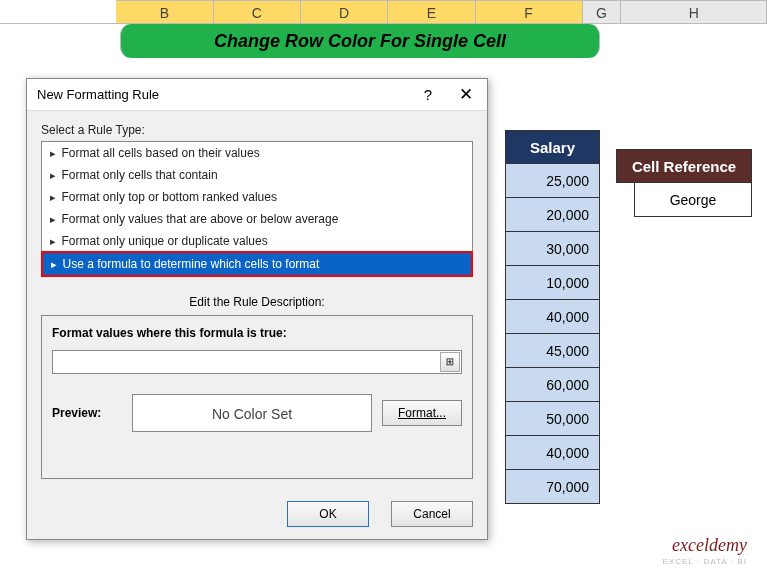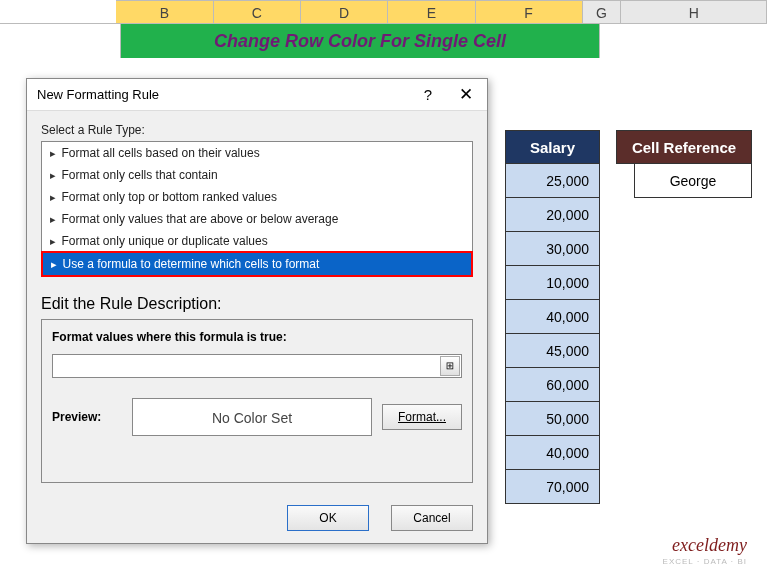--- a/index.html
+++ b/index.html
@@ -6,43 +6,43 @@
 body { background: #fff; width: 767px; height: 570px; position: relative; overflow: hidden; }
 
 
 .sheet { position: absolute; top: 0; left: 0; width: 767px; }
 .colheads { display: flex; height: 24px; border-bottom: 1px solid #bbb; }
 .colheads div { border-right: 1px solid #bbb; border-top: 1px solid #bbb; text-align: center; font-size: 14px; color: #444; line-height: 24px; background: #e8e8e8; }
 .colheads div.sel { background: #ffd966; }
 .ch-spacer { width: 120px; border-right: none !important; background: #fff !important; border-top: none !important; }
 .ch-b { width: 100px; } .ch-c { width: 90px; } .ch-d { width: 90px; } .ch-e { width: 90px; } .ch-f { width: 110px; } .ch-g { width: 40px; } .ch-h { width: 150px; }
 
-.titlebar { margin-left: 120px; width: 480px; height: 34px; background: #21b14c; color: #701a75; font-weight: bold; font-style: italic; font-size: 18px; text-align: center; line-height: 34px; border-left: 1px solid #bbb; border-right: 1px solid #bbb; }
+.titlebar { margin-left: 120px; width: 480px; height: 34px; background: #21b14c; color: #000000; font-weight: bold; font-style: italic; font-size: 18px; text-align: center; line-height: 34px; border-left: 1px solid #bbb; border-right: 1px solid #bbb; border-radius: 11px; }
 
 .salary-col { position: absolute; left: 505px; top: 130px; width: 95px; border-radius: 25px; }
 .salary-hdr { background: #1f3763; color: #fff; font-weight: bold; text-align: center; font-size: 15px; height: 34px; line-height: 34px; border: 1px solid #333; }
 .salary-cell { background: #c9daf0; text-align: right; padding-right: 10px; font-size: 14px; height: 34px; line-height: 34px; border: 1px solid #333; border-top: none; }
 
 .ref-col { position: absolute; left: 616px; top: 130px; width: 136px; }
-.ref-hdr { background: #5b2d2a; color: #fff; font-weight: bold; text-align: center; font-size: 15px; height: 34px; line-height: 34px; border: 1px solid #333; }
+.ref-hdr { background: #5b2d2a; color: #fff; font-weight: bold; text-align: center; font-size: 15px; height: 34px; line-height: 34px; border: 1px solid #333; margin-top: 19px; }
 .ref-cell { background: #fff; text-align: center; font-size: 14px; height: 34px; line-height: 34px; border: 1px solid #333; border-top: none; margin-left: 18px; }
 
 
 .dialog { position: absolute; left: 26px; top: 78px; width: 462px; background: #f0f0f0; border: 1px solid #888; box-shadow: 2px 2px 8px rgba(0,0,0,0.3); }
 .dlg-title { height: 32px; line-height: 32px; padding: 0 10px; font-size: 13px; background: #fff; border-bottom: 1px solid #ddd; position: relative; }
 .dlg-help { position: absolute; right: 44px; top: 0; width: 30px; text-align: center; font-size: 15px; }
 .dlg-close { position: absolute; right: 6px; top: 0; width: 30px; text-align: center; font-size: 17px; }
 .dlg-body { padding: 12px 14px 14px 14px; }
 .section-label { font-size: 12px; margin-bottom: 4px; color: #222; }
 .rule-list { background: #fff; border: 1px solid #888; font-size: 12px; }
 .rule-item { padding: 4px 8px; color: #222; }
 .rule-item::before { content: "▸"; font-size: 11px; margin-right: 6px; color: #333; }
 .rule-sel { background: #0a64c8; color: #fff; position: relative; border: 2px solid #f00; margin: -1px; }
 .rule-sel::before { color: #fff; }
-.edit-label { font-size: 16px; margin: 18px 0 6px 0; }
+.edit-label { font-size: 12px; margin: 18px 0 6px 0; text-align: center; }
 .edit-box { border: 1px solid #888; background: #f0f0f0; padding: 10px 10px 46px 10px; position: relative; }
 .formula-label { font-size: 12px; font-weight: bold; margin-bottom: 10px; }
 .formula-input-wrap { position: relative; }
 .formula-input { width: 100%; height: 24px; border: 1px solid #888; background: #fff; padding: 2px 28px 2px 4px; font-size: 12px; }
 .formula-btn { position: absolute; right: 2px; top: 2px; width: 20px; height: 20px; border: 1px solid #aaa; background: linear-gradient(#fff,#e0e0e0); font-size: 10px; text-align: center; line-height: 18px; }
 .preview-row { display: flex; align-items: center; margin-top: 20px; gap: 10px; }
 .preview-label { font-size: 12px; font-weight: bold; width: 70px; }
 .preview-box { flex: 1; border: 1px solid #888; background: #fff; height: 38px; text-align: center; line-height: 38px; font-size: 14px; color: #444; }
 .format-btn { width: 80px; height: 26px; border: 1px solid #888; background: linear-gradient(#fafafa,#e4e4e4); font-size: 12px; text-decoration: underline; text-align: center; line-height: 24px; }
 .dlg-buttons { display: flex; justify-content: flex-end; gap: 22px; padding: 8px 14px 12px 0; align-items: flex-end; }

